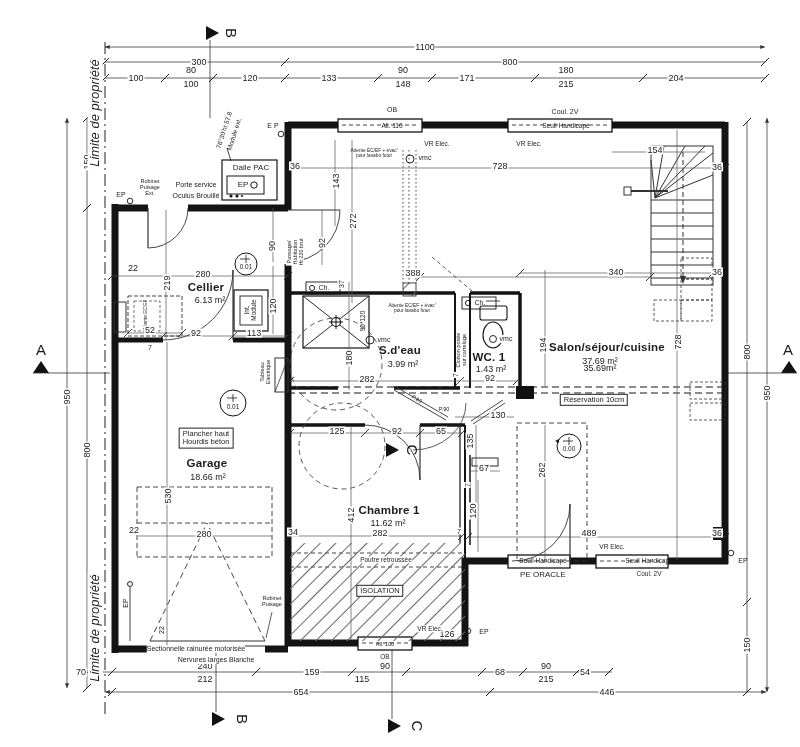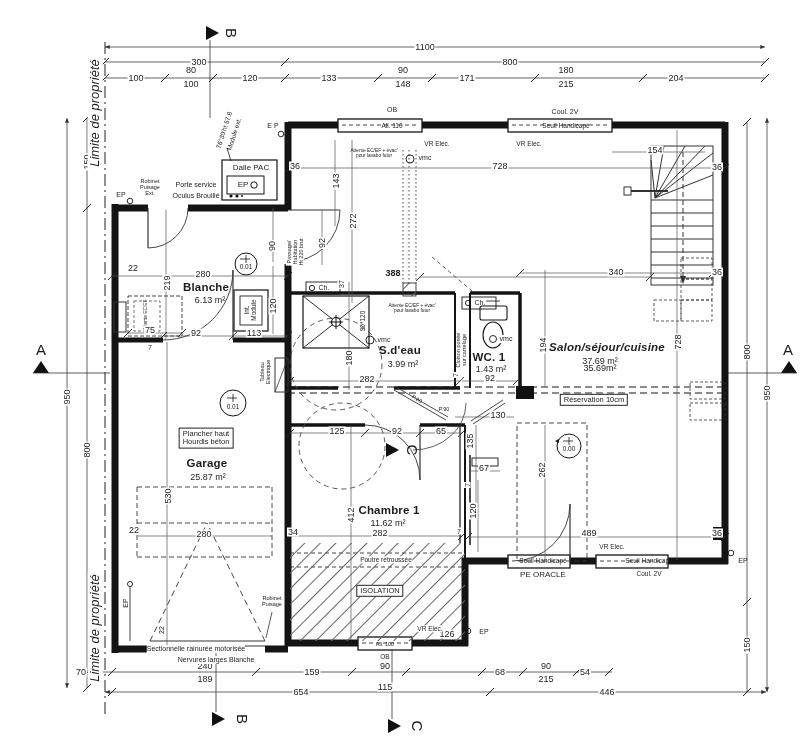--- a/index.html
+++ b/index.html
@@ -262,25 +262,25 @@
       <div class="lbl dim" style="left: 250px; top: 78px;">120</div>
       <div class="lbl dim" style="left: 329px; top: 78px;">133</div>
       <div class="lbl dim" style="left: 403px; top: 70px;">90</div>
       <div class="lbl dim" style="left: 403px; top: 84px;">148</div>
       <div class="lbl dim" style="left: 467px; top: 78px;">171</div>
       <div class="lbl dim" style="left: 566px; top: 70px;">180</div>
       <div class="lbl dim" style="left: 566px; top: 84px;">215</div>
       <div class="lbl dim" style="left: 676px; top: 78px;">204</div>
       <div class="lbl dim" style="left: 81px; top: 672px;">70</div>
       <div class="lbl dim" style="left: 205px; top: 666px;">240</div>
-      <div class="lbl dim" style="left: 205px; top: 679px;">189</div>
+      <div class="lbl dim" style="left: 205px; top: 679px;">212</div>
       <div class="lbl dim" style="left: 312px; top: 672px;">159</div>
       <div class="lbl t6" style="left: 385px; top: 657px;">OB</div>
       <div class="lbl dim" style="left: 385px; top: 666px;">90</div>
-      <div class="lbl dim" style="left: 385px; top: 679px; margin-top: 8px;">115</div>
+      <div class="lbl dim" style="left: 362px; top: 679px;">115</div>
       <div class="lbl dim" style="left: 447px; top: 634px;">126</div>
       <div class="lbl dim" style="left: 500px; top: 672px;">68</div>
       <div class="lbl dim" style="left: 546px; top: 666px;">90</div>
       <div class="lbl dim" style="left: 546px; top: 679px;">215</div>
       <div class="lbl dim" style="left: 585px; top: 672px;">54</div>
       <div class="lbl dim" style="left: 301px; top: 692px;">654</div>
       <div class="lbl dim" style="left: 607px; top: 692px;">446</div>
       <div class="lbl dim" style="left: 87px; top: 162px; transform: translate(-50%, -50%) rotate(-90deg);">150</div>
       <div class="lbl dim" style="left: 87px; top: 450px; transform: translate(-50%, -50%) rotate(-90deg);">800</div>
       <div class="lbl dim" style="left: 67px; top: 397px; transform: translate(-50%, -50%) rotate(-90deg);">950</div>
@@ -292,29 +292,29 @@
       <div class="lbl dim" style="left: 717px; top: 533px;">36</div>
       <div class="lbl dim" style="left: 295px; top: 166px;">36</div>
       <div class="lbl prop" style="left: 95px; top: 113px; transform: translate(-50%, -50%) rotate(-90deg);">Limite de propriété</div>
       <div class="lbl prop" style="left: 95px; top: 628px; transform: translate(-50%, -50%) rotate(-90deg);">Limite de propriété</div>
       <div class="lbl sec" style="left: 231px; top: 33px; transform: translate(-50%, -50%) rotate(90deg);">B</div>
       <div class="lbl sec" style="left: 242px; top: 719px; transform: translate(-50%, -50%) rotate(90deg);">B</div>
       <div class="lbl sec" style="left: 417px; top: 726px; transform: translate(-50%, -50%) rotate(90deg);">C</div>
       <div class="lbl sec" style="left: 412px; top: 450px; transform: translate(-50%, -50%) rotate(90deg);">C</div>
       <div class="lbl sec" style="left: 41px; top: 350px;">A</div>
       <div class="lbl sec" style="left: 788px; top: 350px;">A</div>
-      <div class="lbl room" style="left: 206px; top: 287px;">Blanche</div>
+      <div class="lbl room" style="left: 206px; top: 287px;">Cellier</div>
       <div class="lbl area" style="left: 210px; top: 300px;">6.13 m²</div>
       <div class="lbl room" style="left: 207px; top: 463px;">Garage</div>
-      <div class="lbl area" style="left: 208px; top: 477px;">25.87 m²</div>
+      <div class="lbl area" style="left: 208px; top: 477px;">18.66 m²</div>
       <div class="lbl room" style="left: 400px; top: 350px;">S.d'eau</div>
       <div class="lbl area" style="left: 403px; top: 364px;">3.99 m²</div>
       <div class="lbl room" style="left: 489px; top: 357px;">WC. 1</div>
       <div class="lbl area" style="left: 491px; top: 369px;">1.43 m²</div>
-      <div class="lbl room" style="left: 607px; top: 347px; font-style: italic;">Salon/séjour/cuisine</div>
+      <div class="lbl room" style="left: 607px; top: 347px;">Salon/séjour/cuisine</div>
       <div class="lbl area" style="left: 600px; top: 361px; text-align: center;">37.69 m²</div>
       <div class="lbl area" style="left: 600px; top: 368px;">35.69m²</div>
       <div class="lbl room" style="left: 389px; top: 510px;">Chambre 1</div>
       <div class="lbl area" style="left: 388px; top: 523px;">11.62 m²</div>
       <div class="lbl boxed" style="left: 206px; top: 438px;">Plancher haut
 Hourdis béton</div>
       <div class="lbl boxed" style="left: 594px; top: 400px;">Réservation 10cm</div>
       <div class="lbl boxed" style="left: 380px; top: 591px;">ISOLATION</div>
       <div class="lbl t8nb" style="left: 251px; top: 168px;">Dalle PAC</div>
       <div class="lbl t8nb" style="left: 243px; top: 185px;">EP</div>
@@ -372,27 +372,27 @@
       <div class="lbl t7nb" style="left: 126px; top: 603px; transform: translate(-50%, -50%) rotate(-90deg);">EP</div>
       <div class="lbl t6nb" style="left: 246px; top: 267px;">0.01</div>
       <div class="lbl t6nb" style="left: 233px; top: 407px;">0.01</div>
       <div class="lbl t6nb" style="left: 569px; top: 449px;">0.00</div>
       <div class="lbl dim" style="left: 500px; top: 166px;">728</div>
       <div class="lbl dim" style="left: 616px; top: 272px;">340</div>
       <div class="lbl dim" style="left: 655px; top: 150px;">154</div>
       <div class="lbl dim" style="left: 336px; top: 181px; transform: translate(-50%, -50%) rotate(-90deg);">143</div>
       <div class="lbl dim" style="left: 353px; top: 221px; transform: translate(-50%, -50%) rotate(-90deg);">272</div>
       <div class="lbl dim" style="left: 322px; top: 243px; transform: translate(-50%, -50%) rotate(-90deg);">92</div>
-      <div class="lbl dim" style="left: 393px; top: 273px; font-weight: bold;">388</div>
+      <div class="lbl dim" style="left: 413px; top: 273px;">388</div>
       <div class="lbl dim" style="left: 133px; top: 268px;">22</div>
       <div class="lbl dim" style="left: 203px; top: 274px;">280</div>
       <div class="lbl dim" style="left: 167px; top: 283px; transform: translate(-50%, -50%) rotate(-90deg);">219</div>
       <div class="lbl dim" style="left: 272px; top: 246px; transform: translate(-50%, -50%) rotate(-90deg);">90</div>
       <div class="lbl dim" style="left: 273px; top: 306px; transform: translate(-50%, -50%) rotate(-90deg);">120</div>
-      <div class="lbl dim" style="left: 150px; top: 330px;">75</div>
+      <div class="lbl dim" style="left: 150px; top: 330px;">52</div>
       <div class="lbl dim" style="left: 196px; top: 333px;">92</div>
       <div class="lbl dim" style="left: 254px; top: 333px;">113</div>
       <div class="lbl dim7" style="left: 150px; top: 347px;">7</div>
       <div class="lbl dim7" style="left: 341px; top: 284px; transform: translate(-50%, -50%) rotate(-90deg);">37</div>
       <div class="lbl dim" style="left: 349px; top: 358px; transform: translate(-50%, -50%) rotate(-90deg);">180</div>
       <div class="lbl dim" style="left: 367px; top: 379px;">282</div>
       <div class="lbl dim" style="left: 490px; top: 378px;">92</div>
       <div class="lbl dim7" style="left: 455px; top: 375px; transform: translate(-50%, -50%) rotate(-90deg);">7</div>
       <div class="lbl dim" style="left: 498px; top: 415px;">130</div>
       <div class="lbl dim" style="left: 337px; top: 431px; text-align: center;">125</div>

